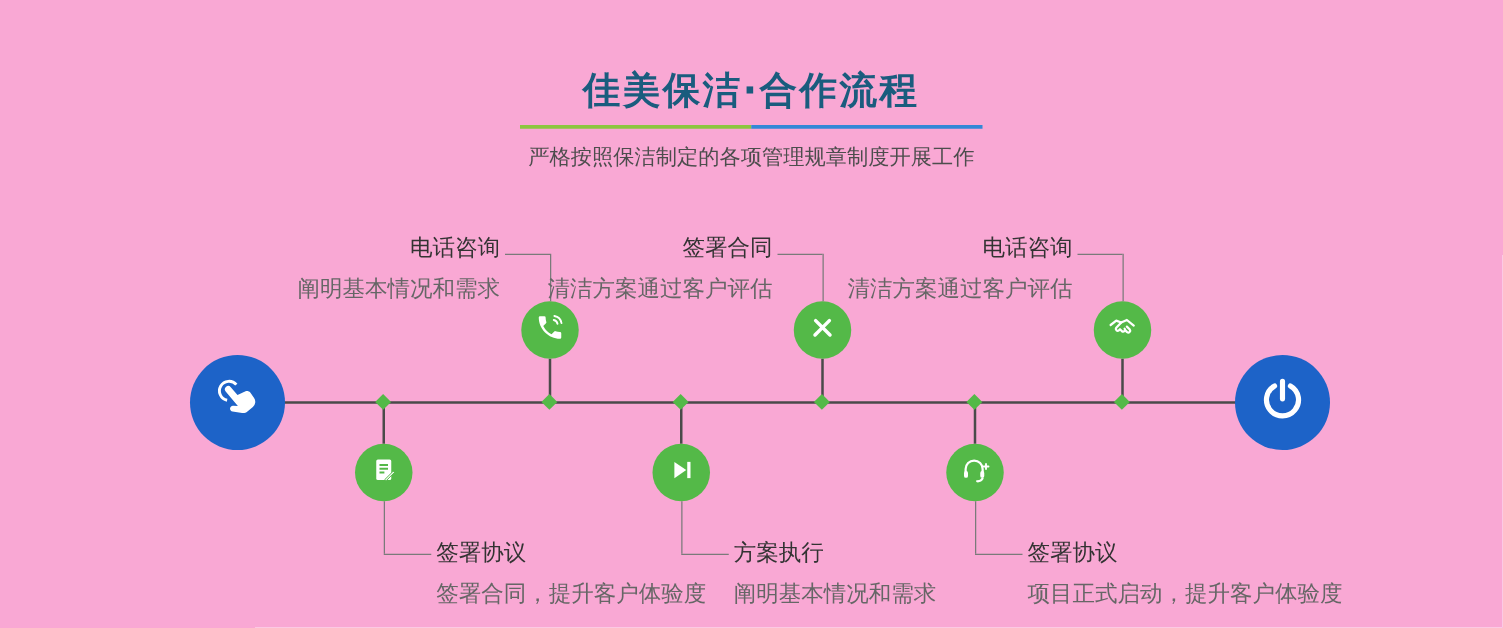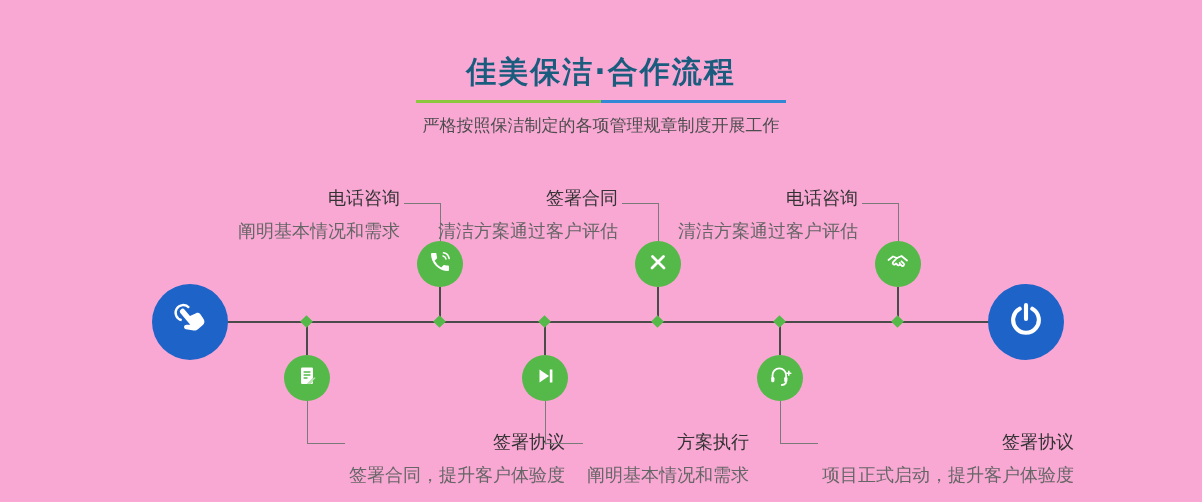--- a/index.html
+++ b/index.html
@@ -52,21 +52,21 @@
   .stem { position:absolute; width:2px; background:#4a4a4a; }
   .diamond {
     position:absolute; width:9px; height:9px; background:#54b948;
     transform:rotate(45deg); z-index:3;
   }
   .elbow-h { position:absolute; height:1px; background:#7a7a7a; }
   .elbow-v { position:absolute; width:1px;  background:#7a7a7a; }
   
   .label { position:absolute; white-space:nowrap; }
   .label.right { text-align:right; }
-  .label.left  { text-align:right; }
+  .label.left  { text-align:left; }
   .label .t { font-size:18px; font-weight:normal; color:#333333; }
   .label .d { font-size:18px; color:#666666; margin-top:9px; }
 </style>
 </head>
 <body>
 
 <div class="stage">
 
   <div class="page-title">佳美保洁·合作流程</div>
   <div class="title-underline">

